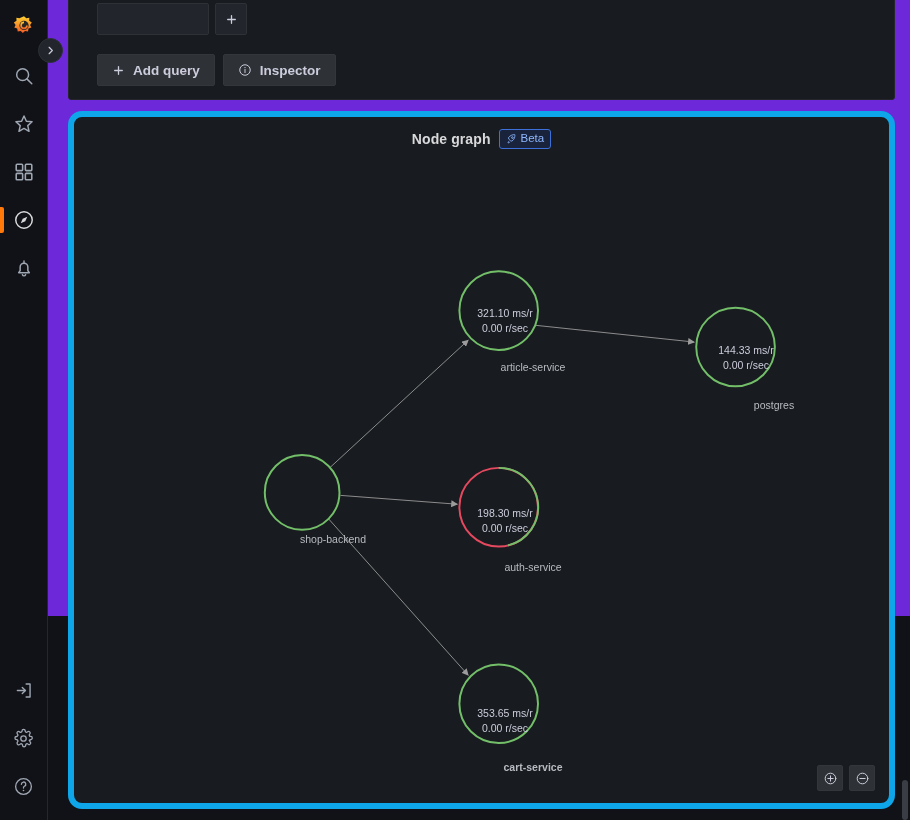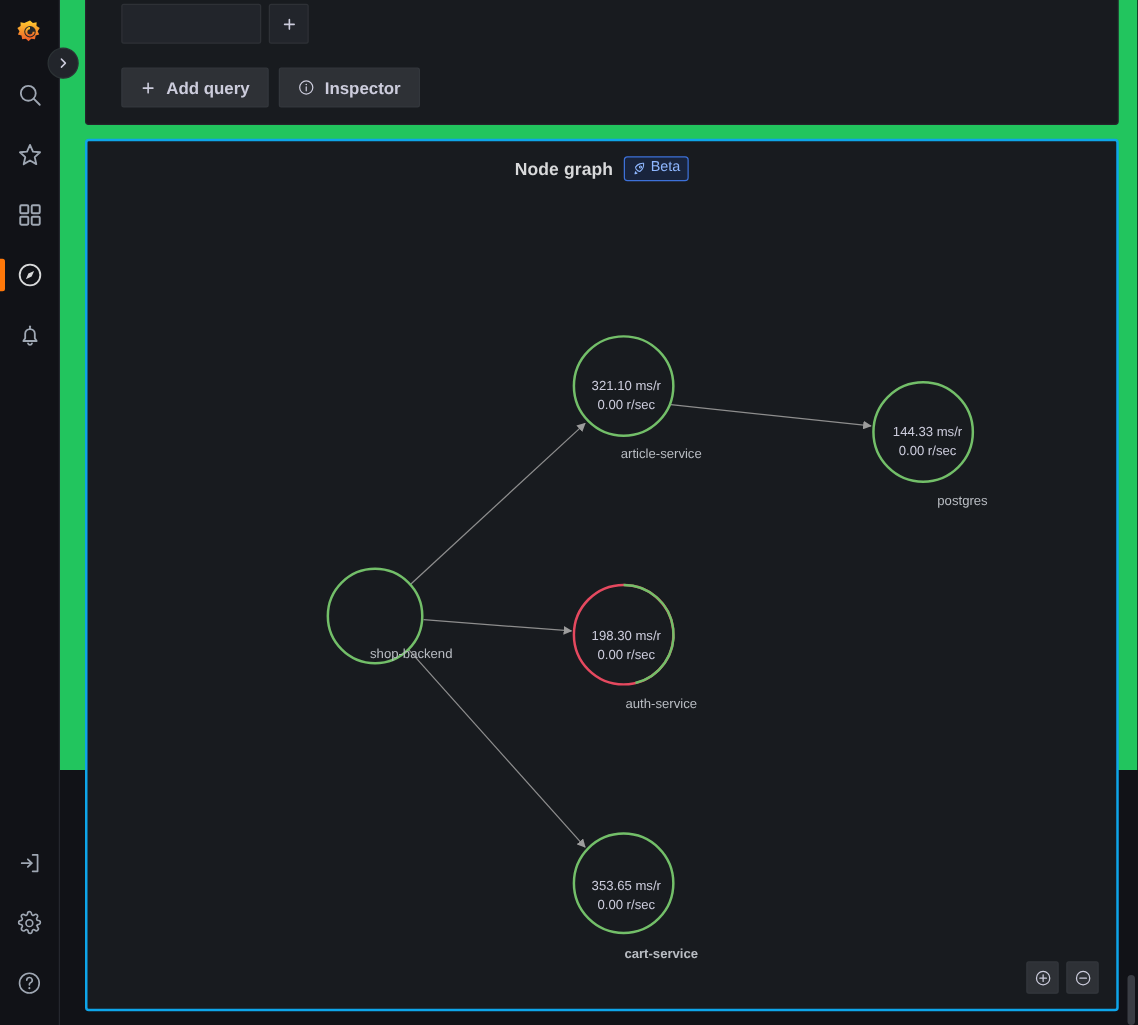--- a/index.html
+++ b/index.html
@@ -42,21 +42,21 @@
     width: 25px; height: 25px; border-radius: 50%;
     background: #22252b; border: 1px solid #2c3235;
     display: flex; align-items: center; justify-content: center;
     color: #ccccdc; cursor: pointer; z-index: 40;
   }
 
   
   .main {
     position: absolute; left: 48px; top: 0;
     width: 862px; height: 616px;
-    background: #22c55e;
+    background: #6d28d9;
     padding: 0 26px 0 20px;
   }
 
   
   .query-panel {
     position: absolute; left: 20px; top: -52px;
     width: 827px; height: 152px;
     background: #181b1f;
     border: 1px solid #24262b;
     border-radius: 3px;
@@ -99,22 +99,22 @@
     cursor: pointer;
     font-family: "Liberation Sans", sans-serif;
   }
   .btn .gi { display: inline-flex; align-items: center; }
 
   
   .graph-panel {
     position: absolute; left: 20px; top: 111px;
     width: 827px; height: 698px;
     background: #181b1f;
-    border: 2px solid #0ea5e9;
-    border-radius: 3px;
+    border: 6px solid #0ea5e9;
+    border-radius: 14px;
     overflow: hidden;
   }
   .panel-header {
     position: absolute; left: 0; top: 12px; width: 100%;
     display: flex; align-items: center; justify-content: center; gap: 8px;
   }
   .panel-title {
     font-size: 14px; font-weight: 700; color: #d8d9da;
     letter-spacing: .1px;
   }
@@ -358,21 +358,21 @@
       </svg>
 
       <div class="node-stat" style="left:431px; top:190px;">321.10 ms/r</div>
       <div class="node-stat" style="left:431px; top:205px;">0.00 r/sec</div>
       <div class="node-label" style="left:431px; top:244px;">article-service</div>
 
       <div class="node-stat" style="left:672px; top:227px;">144.33 ms/r</div>
       <div class="node-stat" style="left:672px; top:242px;">0.00 r/sec</div>
       <div class="node-label" style="left:672px; top:282px;text-align:right;">postgres</div>
 
-      <div class="node-label" style="left:231px; top:404px;text-align:right;">shop-backend</div>
+      <div class="node-label" style="left:231px; top:416px;text-align:right;">shop-backend</div>
 
       <div class="node-stat" style="left:431px; top:390px;">198.30 ms/r</div>
       <div class="node-stat" style="left:431px; top:405px;">0.00 r/sec</div>
       <div class="node-label" style="left:431px; top:444px;">auth-service</div>
 
       <div class="node-stat" style="left:431px; top:590px;">353.65 ms/r</div>
       <div class="node-stat" style="left:431px; top:605px;">0.00 r/sec</div>
       <div class="node-label" style="left:431px; top:644px;font-weight:bold;">cart-service</div>
 
       <div class="zoom-controls">

